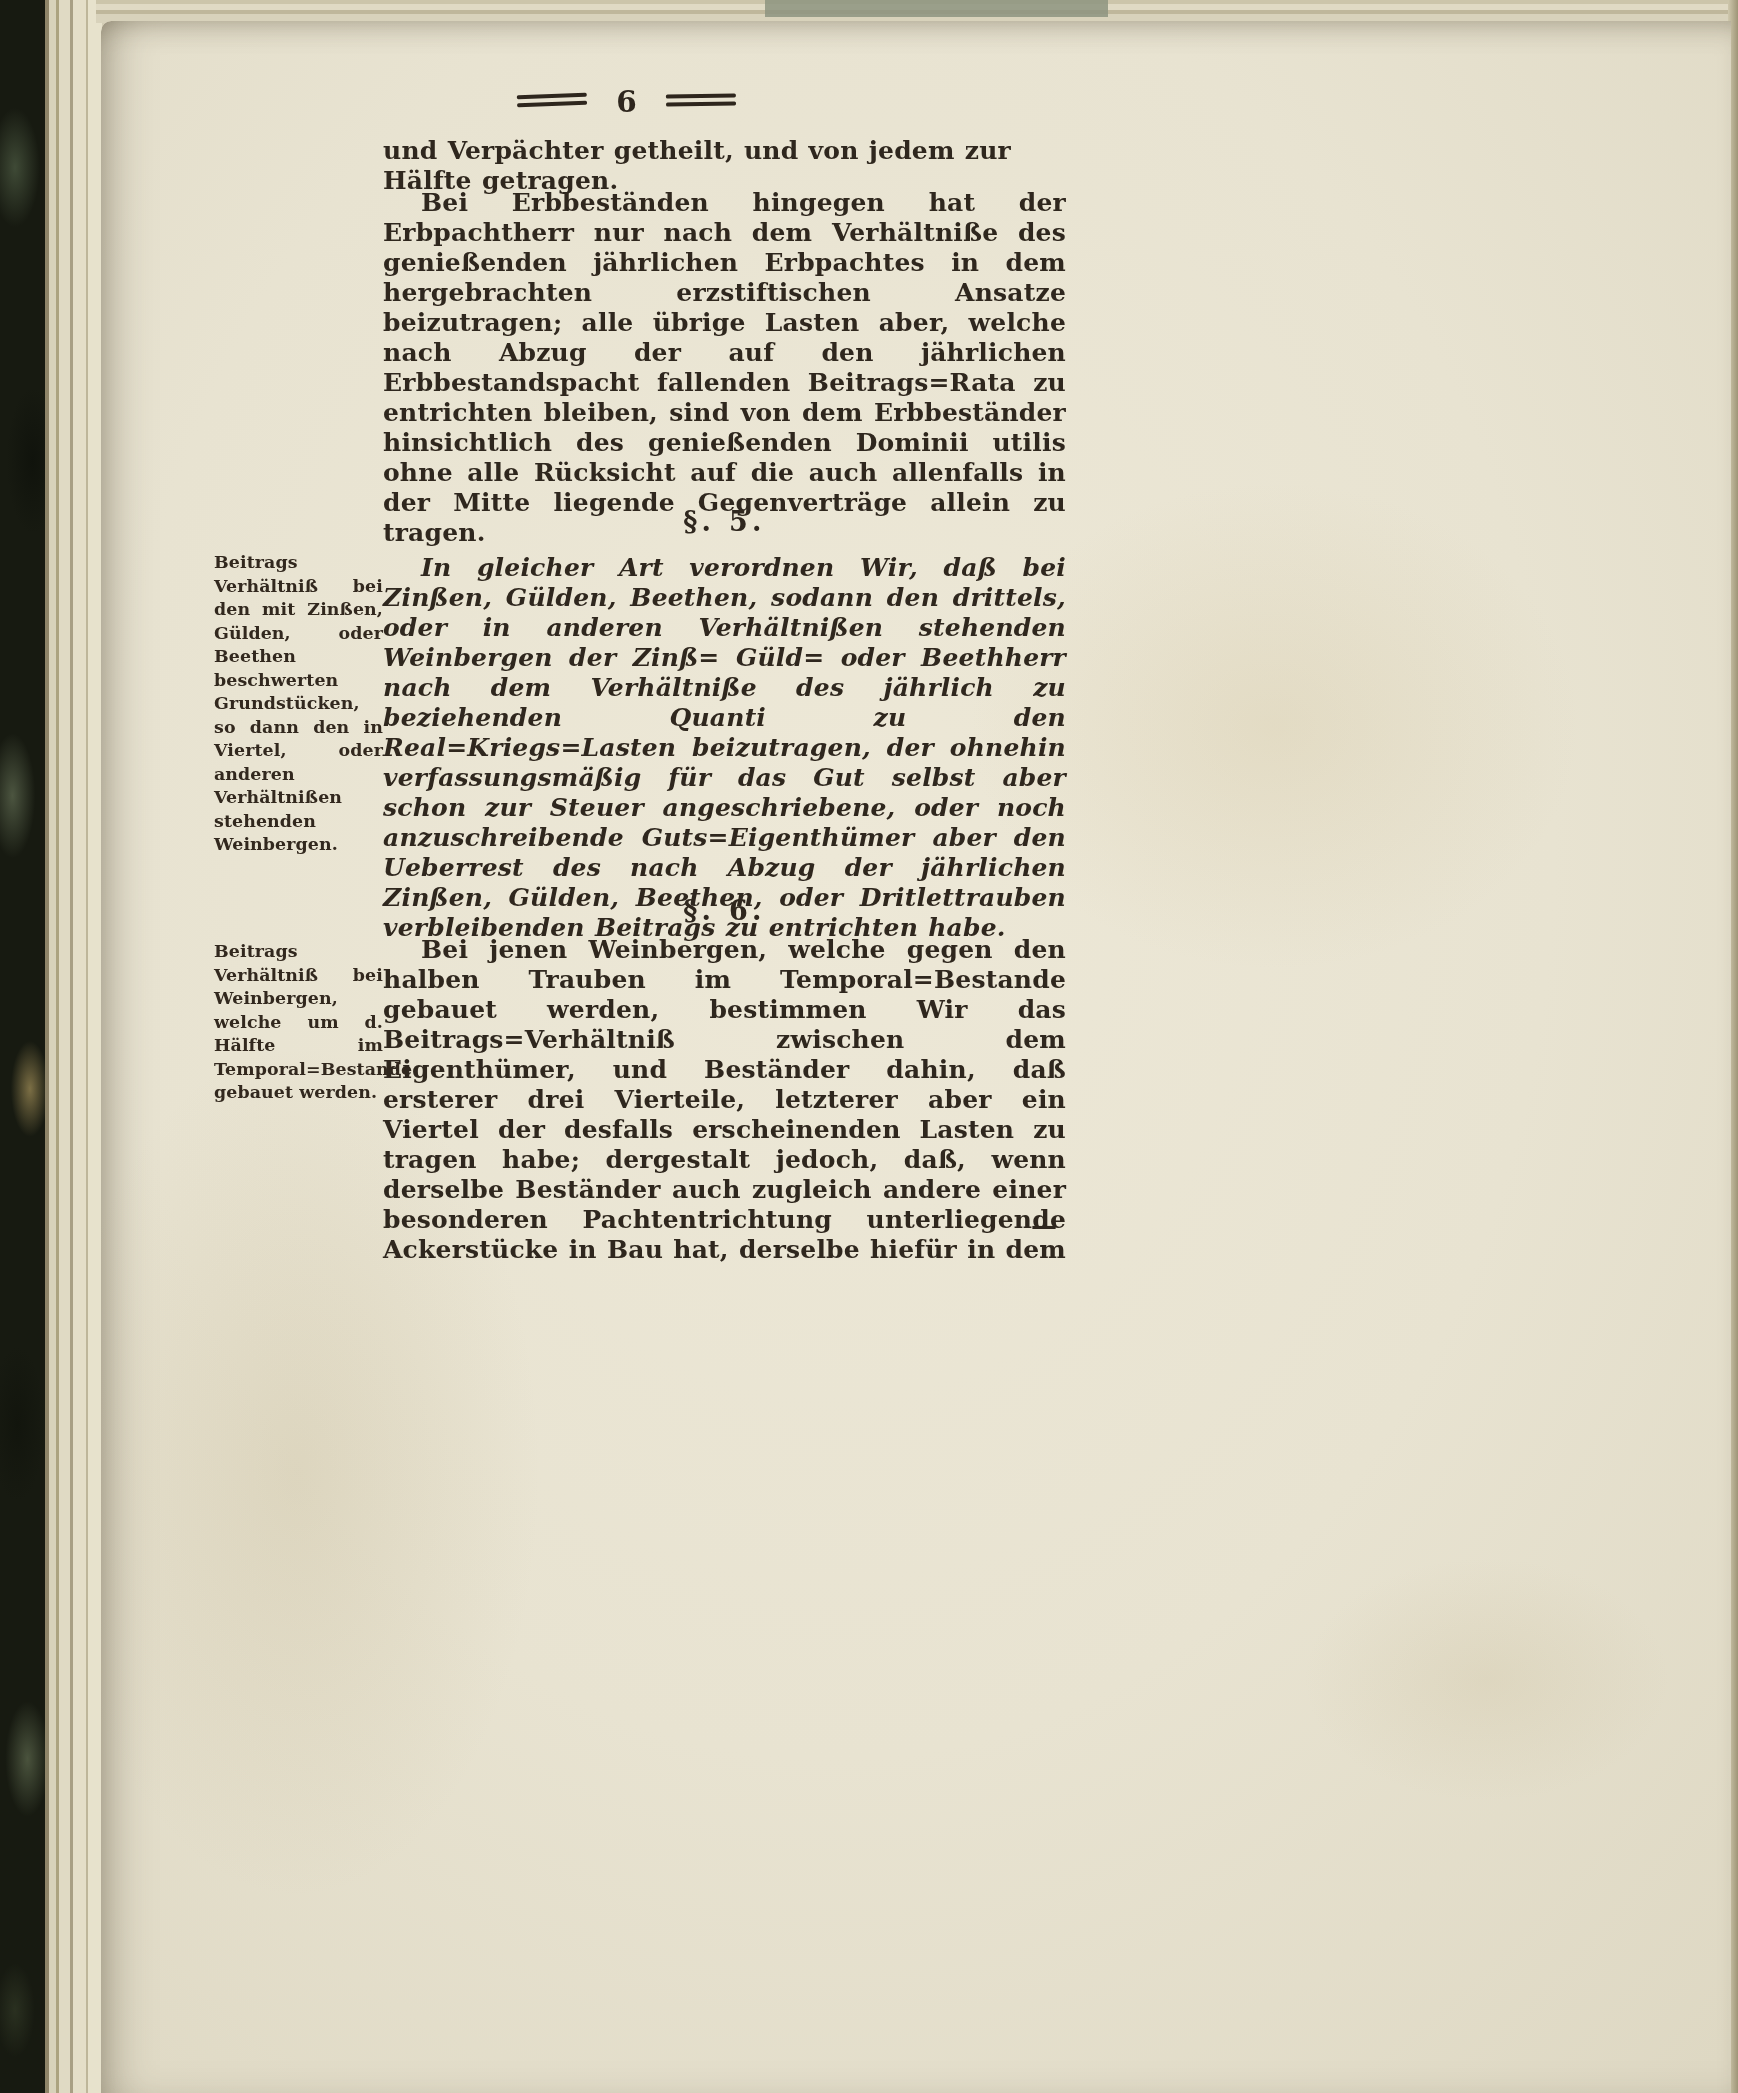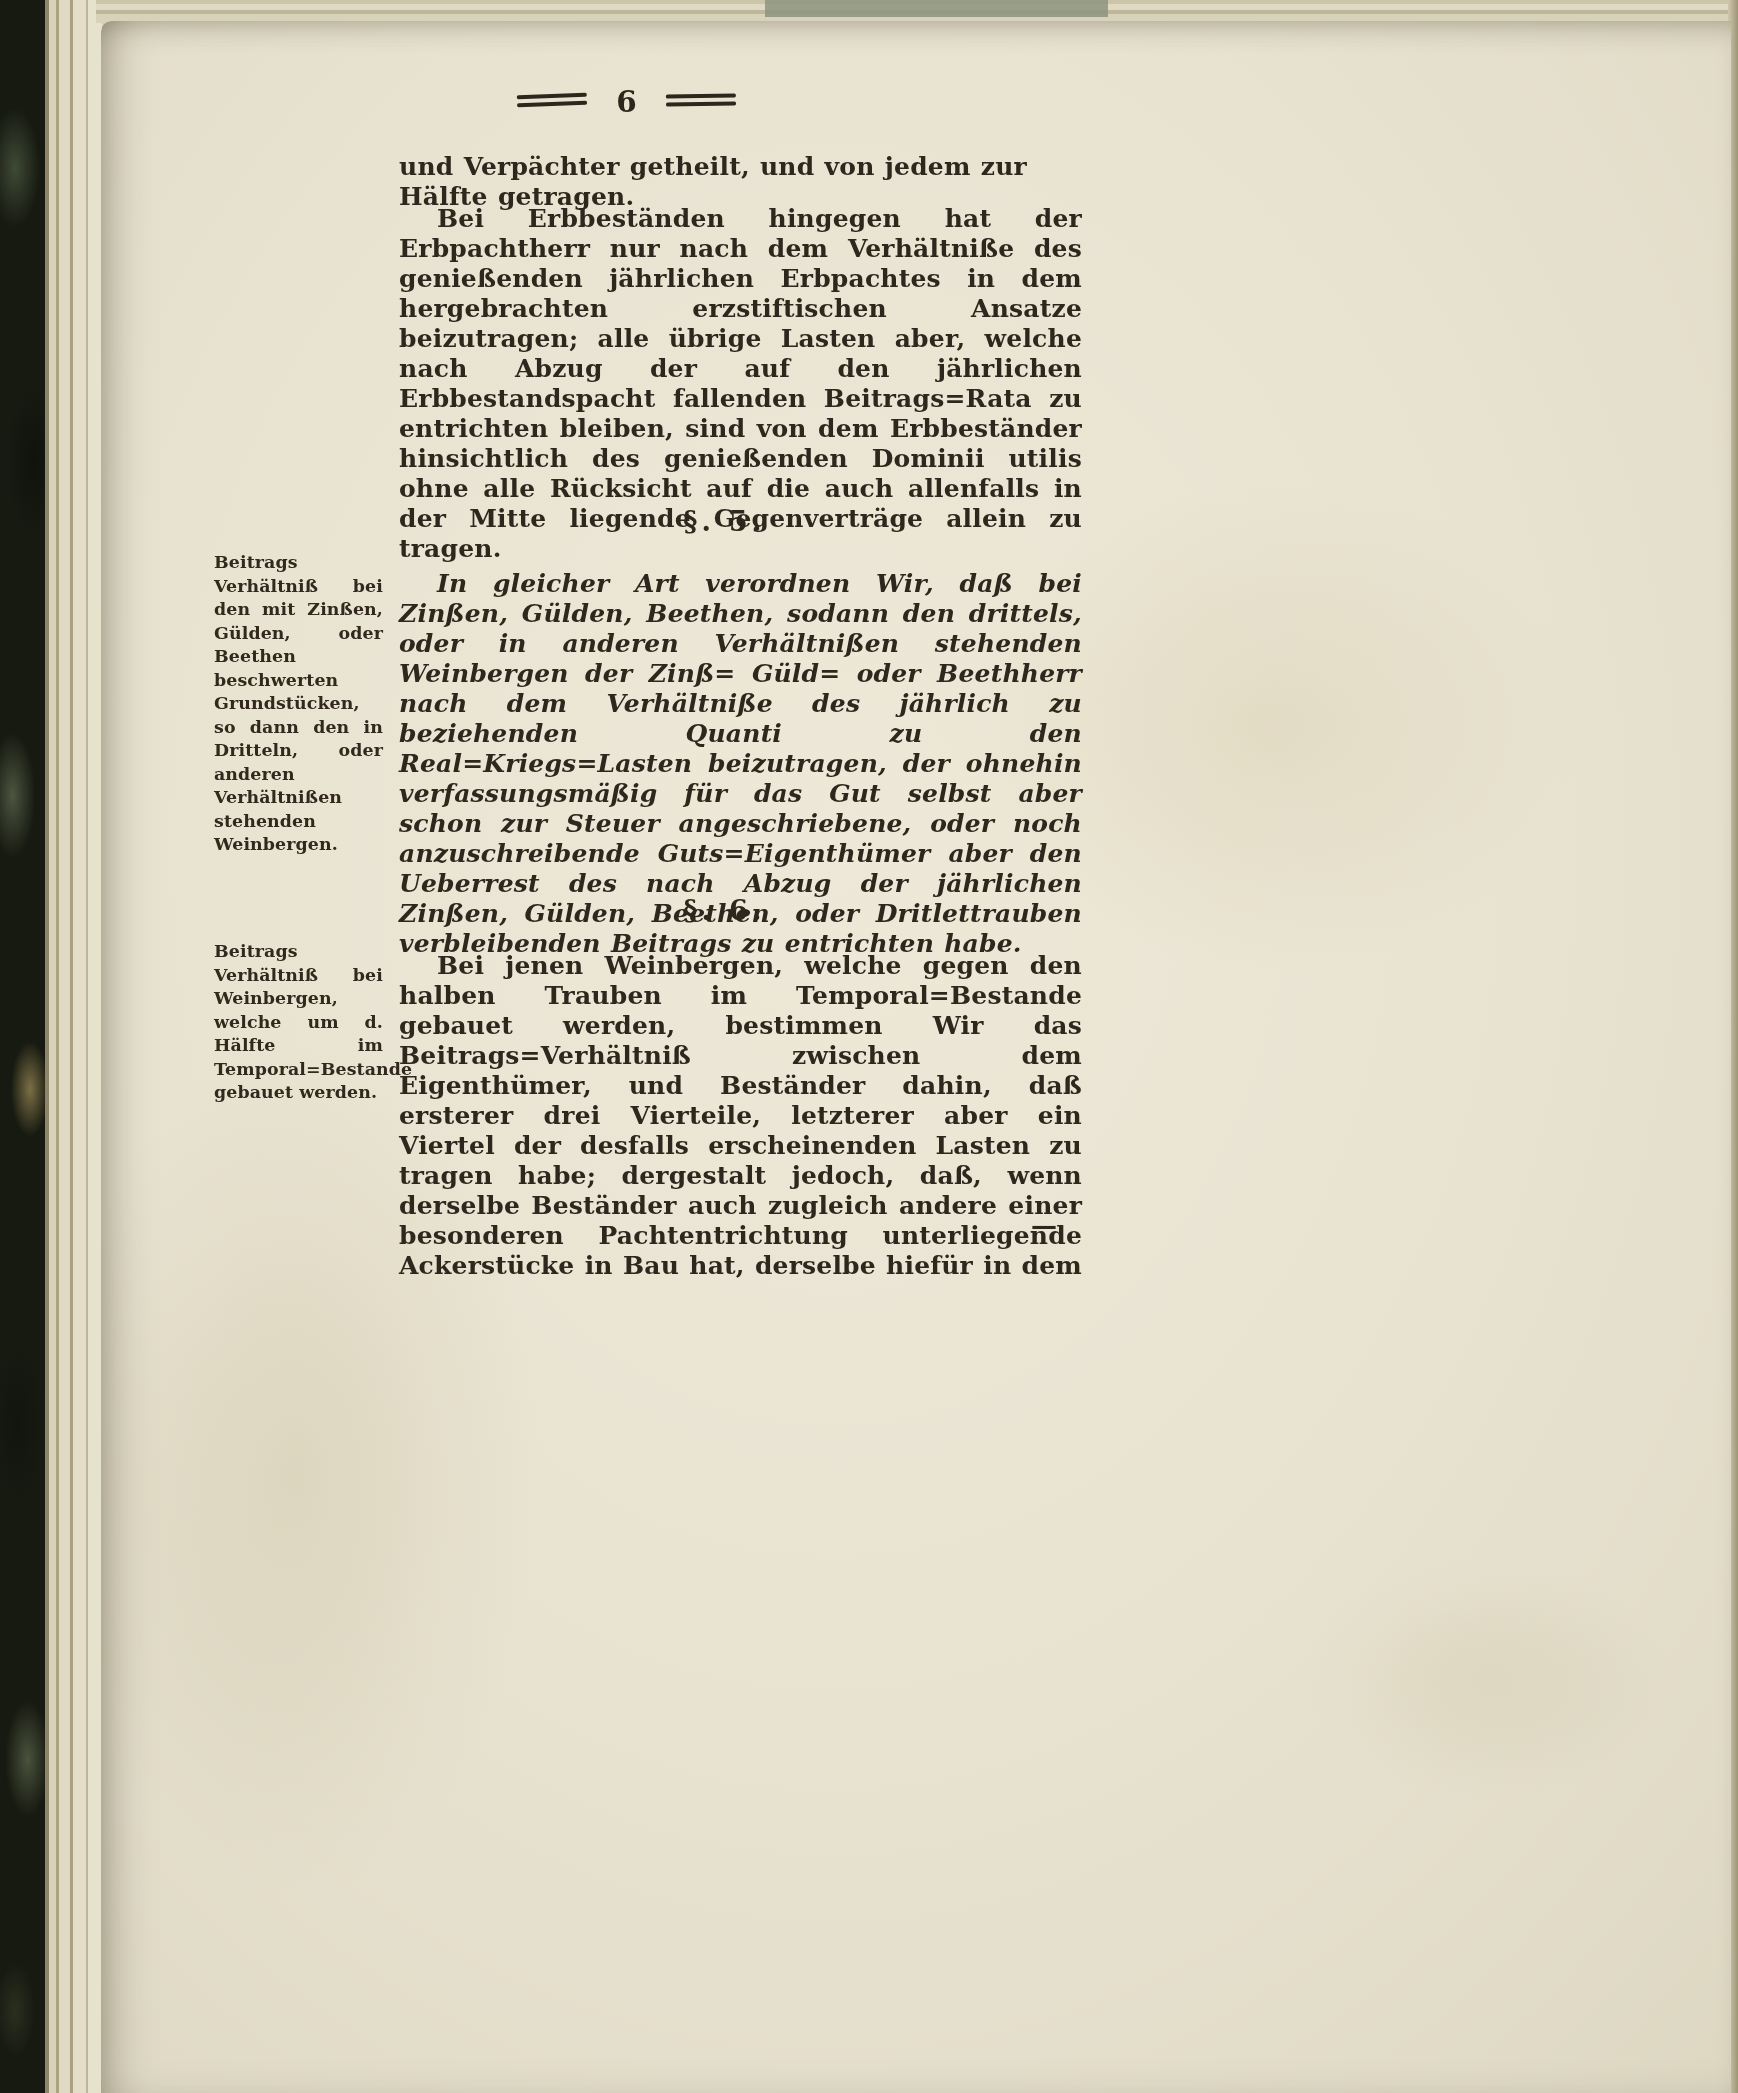--- a/index.html
+++ b/index.html
@@ -111,21 +111,21 @@
     font-size: 29.5px;
     font-weight: bold;
     color: #2e261d;
   }
 
   
   .body {
     position: absolute;
     left: 282px;
     width: 683px;
-    margin: 16px;
+    margin: 0;
     font-size: 25px;
     font-weight: 700;
     color: #2f271e;
     line-height: 30px;
     text-align: justify;
     letter-spacing: 0.2px;
     word-spacing: 1.3px;
     hyphens: auto;
     -webkit-hyphens: auto;
   }
@@ -202,21 +202,21 @@
           <i></i>
         </span>
     </div>
 
     <p class="body p1">und Verpächter getheilt, und von jedem zur Hälfte getragen.</p>
 
     <p class="body p2 indent">Bei Erbbeständen hingegen hat der Erbpachtherr nur nach dem Verhältniße des genießenden jährlichen Erbpachtes in dem hergebrachten erzstiftischen Ansatze beizutragen; alle übrige Lasten aber, welche nach Abzug der auf den jährlichen Erbbestandspacht fallenden Beitrags=Rata zu entrichten bleiben, sind von dem Erbbeständer hinsichtlich des genießenden Dominii utilis ohne alle Rücksicht auf die auch allenfalls in der Mitte liegende Gegenverträge allein zu tragen.</p>
 
     <div class="sect-head h5">§. 5.</div>
 
-    <aside class="note n5">Beitrags Verhältniß bei den mit Zinßen, Gülden, oder Beethen beschwerten Grundstücken, so dann den in Dritteln, oder anderen Verhältnißen stehenden Weinbergen.</aside>
+    <aside class="note n5">Beitrags Verhältniß bei den mit Zinßen, Gülden, oder Beethen beschwerten Grundstücken, so dann den in Viertel, oder anderen Verhältnißen stehenden Weinbergen.</aside>
 
     <p class="body p3 indent">In gleicher Art verordnen Wir, daß bei Zinßen, Gülden, Beethen, sodann den drittels, oder in anderen Verhältnißen stehenden Weinbergen der Zinß= Güld= oder Beethherr nach dem Verhältniße des jährlich zu beziehenden Quanti zu den Real=Kriegs=Lasten beizutragen, der ohnehin verfassungsmäßig für das Gut selbst aber schon zur Steuer angeschriebene, oder noch anzuschreibende Guts=Eigenthümer aber den Ueberrest des nach Abzug der jährlichen Zinßen, Gülden, Beethen, oder Dritlettrauben verbleibenden Beitrags zu entrichten habe.</p>
 
     <div class="sect-head h6">§. 6.</div>
 
     <aside class="note n6">Beitrags Verhältniß bei Weinbergen, welche um d. Hälfte im Temporal=Bestande gebauet werden.</aside>
 
     <p class="body p4 indent">Bei jenen Weinbergen, welche gegen den halben Trauben im Temporal=Bestande gebauet werden, bestimmen Wir das Beitrags=Verhältniß zwischen dem Eigenthümer, und Beständer dahin, daß ersterer drei Vierteile, letzterer aber ein Viertel der desfalls erscheinenden Lasten zu tragen habe; dergestalt jedoch, daß, wenn derselbe Beständer auch zugleich andere einer besonderen Pachtentrichtung unterliegende Ackerstücke in Bau hat, derselbe hiefür in dem</p>
 
     <div class="catchmark">—</div>

